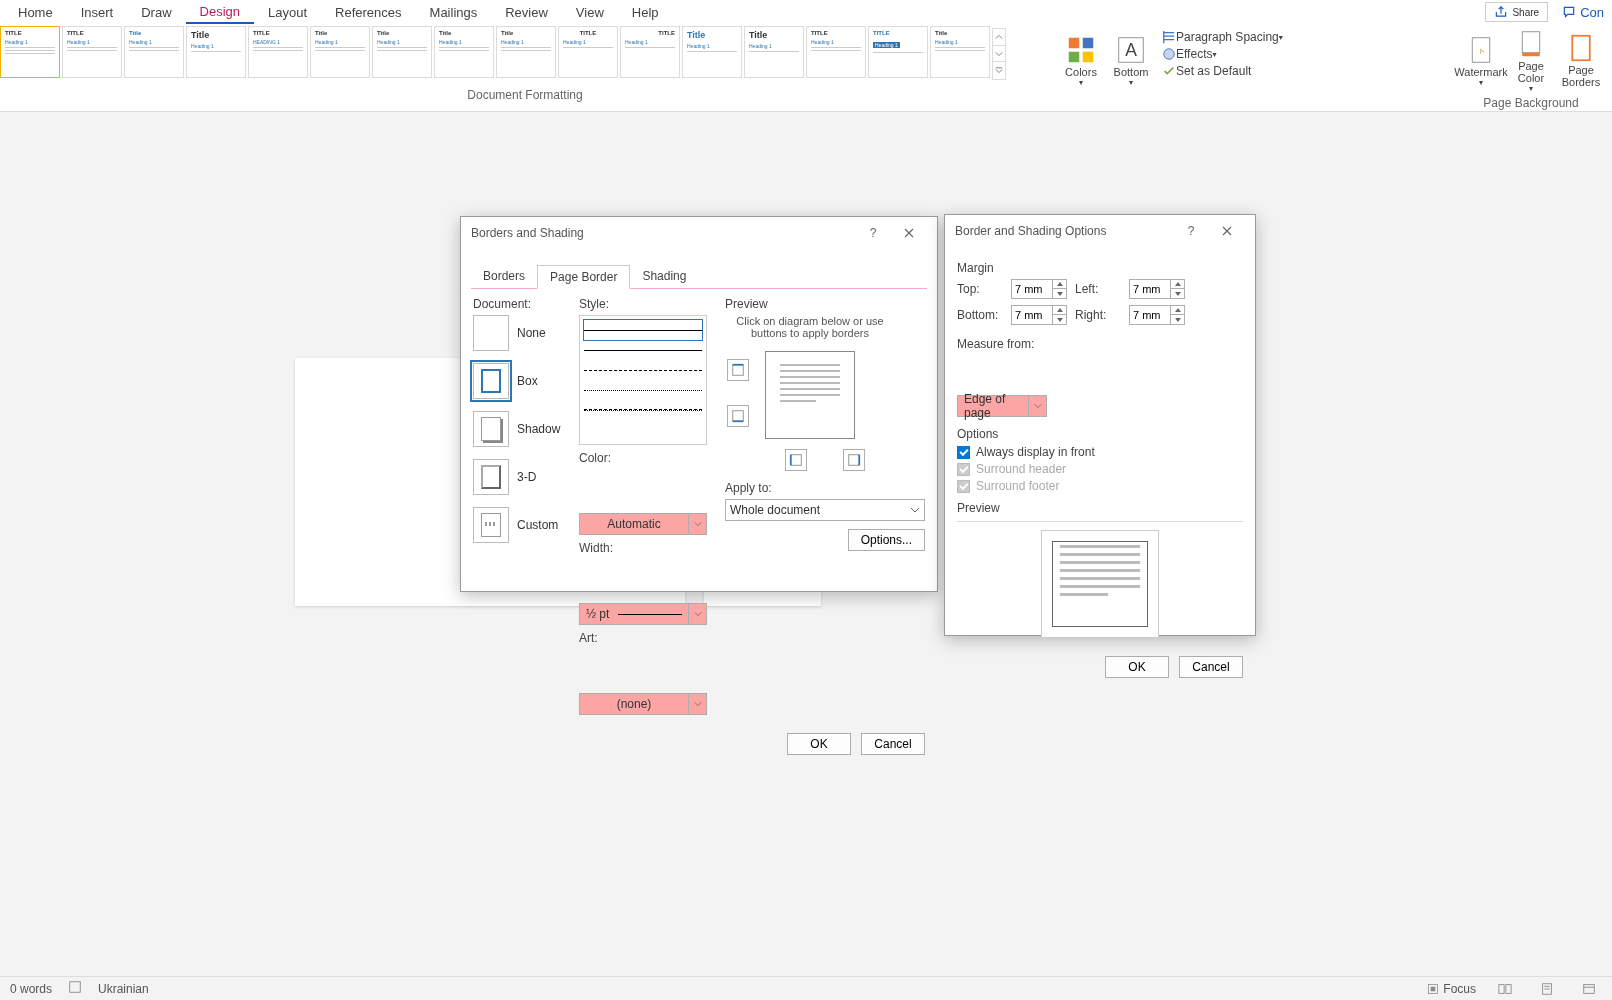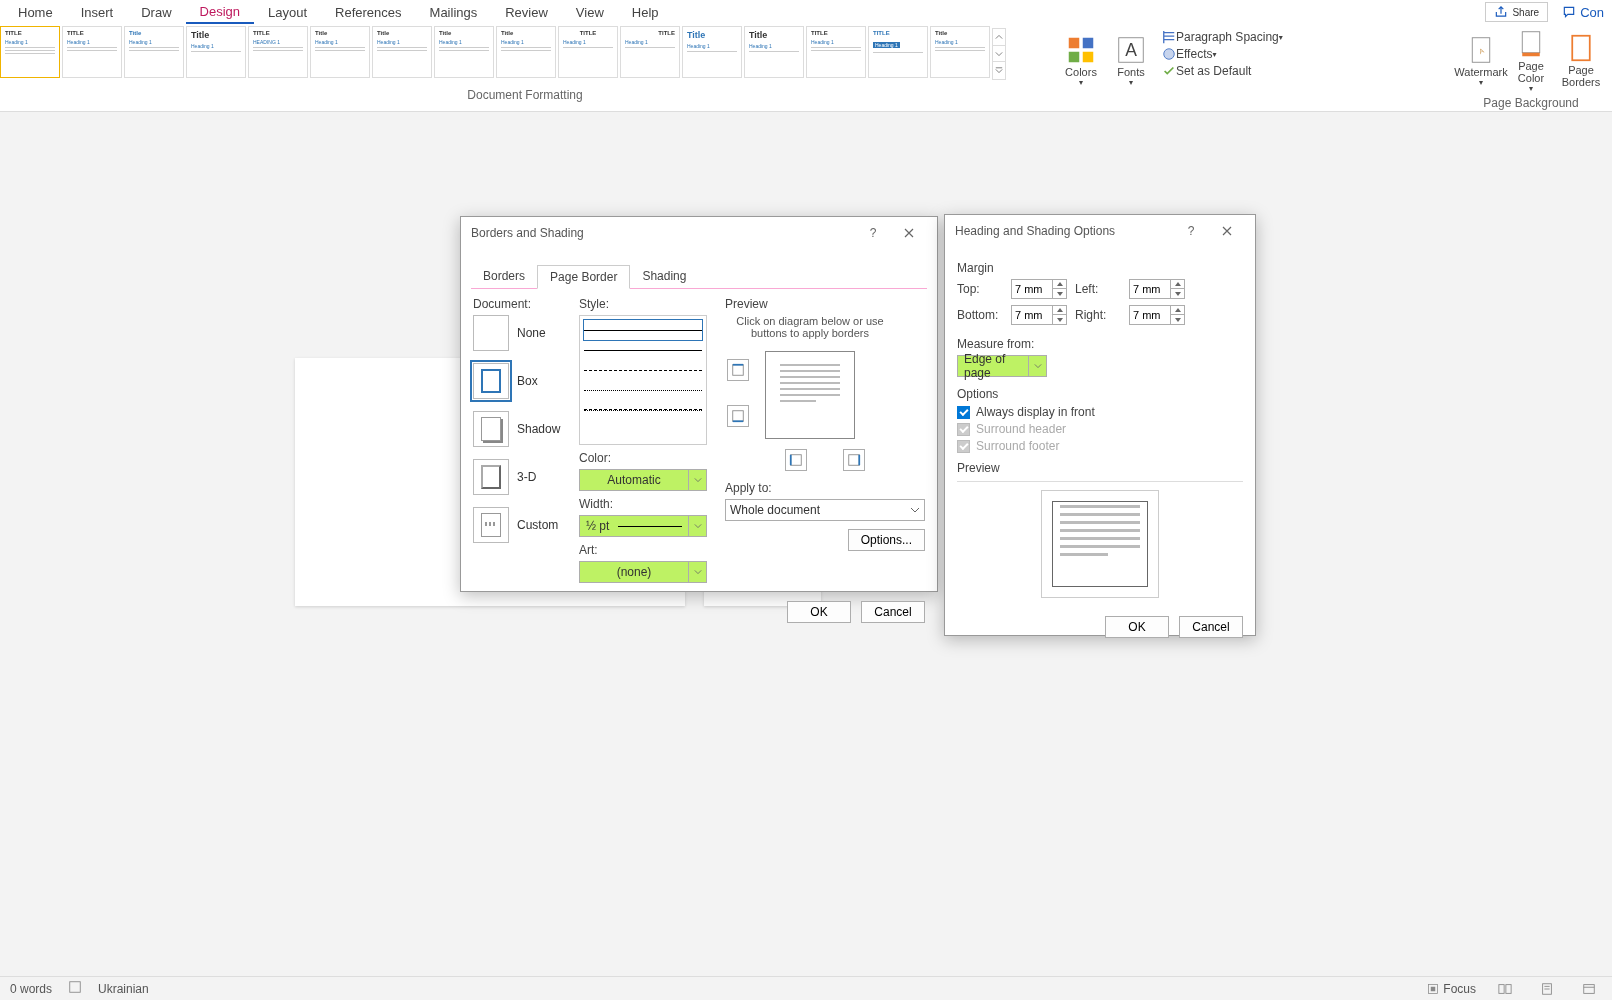--- a/index.html
+++ b/index.html
@@ -70,21 +70,21 @@
   .setting-icon.custom .pg::after{content:"";position:absolute;left:3px;right:3px;top:8px;height:4px;background:repeating-linear-gradient(to right,#999 0 2px,transparent 2px 4px);}
   .style-box{border:1px solid #ccc;width:128px;height:130px;overflow-y:auto;padding:4px;}
   .style-line{height:20px;border-bottom:0;display:flex;align-items:center;cursor:pointer;}
   .style-line.sel{outline:1px solid #2e75b6;}
   .style-line span{display:block;width:100%;height:0;}
   .sl-solid{border-top:1px solid #000;}
   .sl-thin{border-top:1px solid #000;}
   .sl-dash{border-top:1px dashed #000;}
   .sl-dot{border-top:1px dotted #000;}
   .sl-dd{border-top:1px dashed #000;border-bottom:1px dotted #000;height:3px;}
-  .combo{display:flex;align-items:center;border:1px solid #adadad;height:22px;background:#bef264;cursor:pointer;width:128px;}
+  .combo{display:flex;align-items:center;border:1px solid #adadad;height:22px;background:#fca5a5;cursor:pointer;width:128px;margin-top:44px;}
   .combo span{flex:1;padding:0 6px;font-size:12px;color:#333;text-align:center;}
   .combo .chev{width:18px;height:100%;display:flex;align-items:center;justify-content:center;border-left:1px solid #adadad;}
   .combo svg{width:8px;height:8px;}
   .preview-hint{font-size:11px;color:#555;text-align:center;width:170px;margin-bottom:6px;}
   .preview-area{width:170px;height:100px;position:relative;display:flex;align-items:center;justify-content:center;}
   .preview-page{width:90px;height:88px;border:1px solid #888;background:#fff;position:relative;padding:12px 14px;}
   .preview-page .pl{height:2px;background:#bbb;margin-bottom:4px;}
   .edge-btn{width:22px;height:22px;border:1px solid #adadad;background:#fff;cursor:pointer;position:absolute;display:flex;align-items:center;justify-content:center;}
   .edge-btn svg{width:14px;height:14px;}
   .apply-row{margin-top:10px;}
@@ -270,21 +270,21 @@
           <rect x="18" y="18" width="12" height="12" fill="#ffc000"></rect>
         </svg>
       <span>Colors</span>
         <span style="font-size:8px;">▾</span>
     </div>
     <div class="ribbon-icon-btn">
       <svg viewBox="0 0 32 32">
           <rect x="2" y="2" width="28" height="28" fill="#fff" stroke="#888"></rect>
           <text x="16" y="23" font-size="20" text-anchor="middle" fill="#444">A</text>
         </svg>
-      <span>Fonts</span>
+      <span>Bottom</span>
         <span style="font-size:8px;">▾</span>
     </div>
     <div class="ribbon-opts">
       <div class="opt">
         <svg viewBox="0 0 16 16">
             <path d="M2 3h12M2 7h12M2 11h12M2 1v14" stroke="#4472c4" stroke-width="1.5" fill="none"></path>
           </svg>
         <span>Paragraph Spacing</span>
           <span style="font-size:8px;">▾</span>
       </div>
@@ -500,21 +500,21 @@
     </div>
   </div>
   <div class="dlg-foot">
     <button class="dlg-btn">OK</button>
     <button class="dlg-btn">Cancel</button>
   </div>
 </div>
 
 <div id="dlg-options" class="dialog">
   <div class="dlg-title">
-    <span>Heading and Shading Options</span>
+    <span>Border and Shading Options</span>
     <div class="tbtns">
       <div class="tbt">?</div>
       <div class="tbt">
         <svg viewBox="0 0 10 10" width="10" height="10">
             <path d="M1 1l8 8M9 1l-8 8" stroke="#666" stroke-width="1.2"></path>
           </svg>
       </div>
     </div>
   </div>
   <div class="dlg-body">

